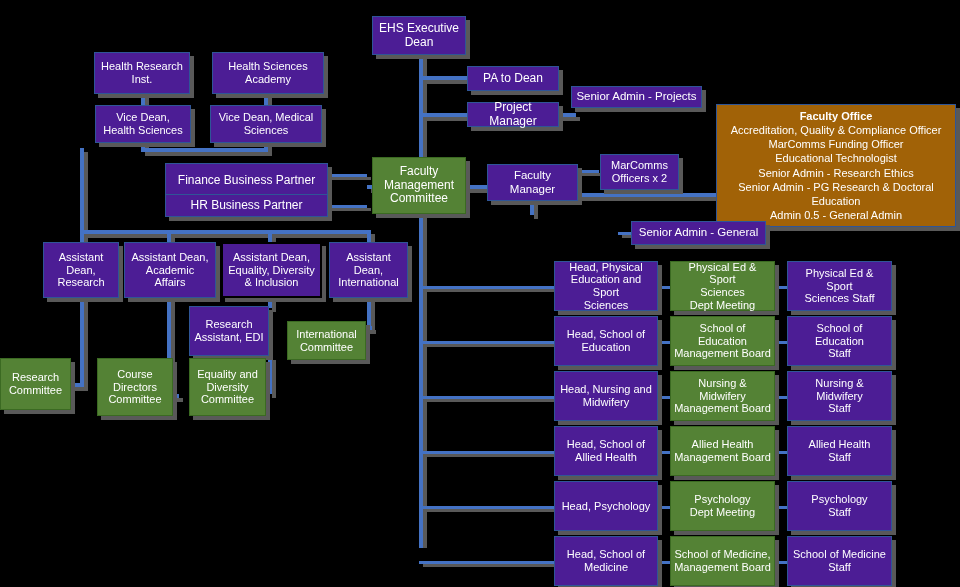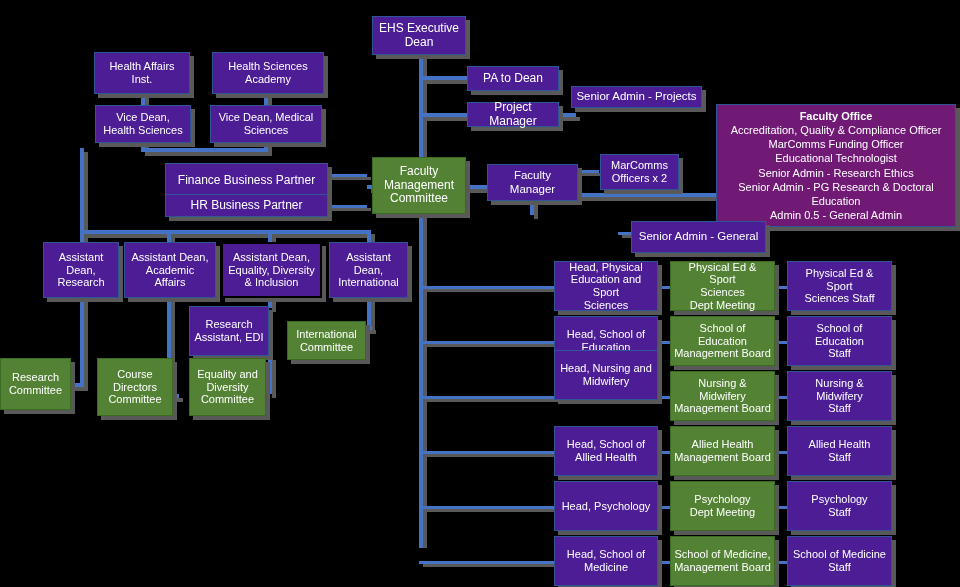--- a/index.html
+++ b/index.html
@@ -52,21 +52,21 @@
   }
   .node.green {
     background: #548235;
     border: 1px solid #3B6A22;
   }
   .node.outlined {
     border: 2px solid #000000;
     box-shadow: 4px 4px 0 0 #595959;
   }
   .node.faculty-office {
-    background: #701a75;
+    background: #a16207;
     border: 1px solid #2F5597;
     flex-direction: column;
     justify-content: center;
     line-height: 1.28;
   }
   .fo-title {
     font-weight: bold;
   }
   .fo-line { display: block; }
 
@@ -193,21 +193,21 @@
 
   <div class="node blue fs12" style="left:372px; top:16px; width:94px; height:39px;">EHS Executive
 Dean</div>
 
   <div class="node blue fs12" style="left:467px; top:102px; width:92px; height:25px;">Project Manager</div>
 
   <div class="node blue fs12" style="left:467px; top:66px; width:92px; height:25px;">PA to Dean</div>
 
   <div class="node blue fs115" style="left:571px; top:86px; width:131px; height:22px;">Senior Admin - Projects</div>
 
-  <div class="node blue fs11" style="left:94px; top:52px; width:96px; height:42px;">Health Affairs
+  <div class="node blue fs11" style="left:94px; top:52px; width:96px; height:42px;">Health Research
 Inst.</div>
 
   <div class="node blue fs11" style="left:212px; top:52px; width:112px; height:42px;">Health Sciences
 Academy</div>
 
   <div class="node blue fs11" style="left:95px; top:105px; width:96px; height:38px;">Vice Dean,
 Health Sciences</div>
 
   <div class="node blue fs11" style="left:210px; top:105px; width:112px; height:38px;">Vice Dean, Medical
 Sciences</div>
@@ -229,21 +229,21 @@
     <span class="fo-title">Faculty Office</span>
     <span class="fo-line">Accreditation, Quality &amp; Compliance Officer</span>
     <span class="fo-line">MarComms Funding Officer</span>
     <span class="fo-line">Educational Technologist</span>
     <span class="fo-line">Senior Admin - Research Ethics</span>
     <span class="fo-line">Senior Admin -  PG Research &amp; Doctoral Education</span>
     <span class="fo-line">Admin 0.5 - General Admin</span>
   </div>
 
 
-  <div class="node blue fs115" style="left:631px; top:221px; width:135px; height:32px;text-align:center;">Senior Admin - General</div>
+  <div class="node blue fs115" style="left:631px; top:221px; width:135px; height:24px;text-align:center;">Senior Admin - General</div>
 
   <div class="node blue fs11" style="left:43px; top:242px; width:76px; height:56px;">Assistant
 Dean,
 Research</div>
 
   <div class="node blue fs11" style="left:124px; top:242px; width:92px; height:56px;">Assistant Dean,
 Academic
 Affairs</div>
 
   <div class="node blue outlined fs11" style="left:221px; top:242px; width:101px; height:56px;">Assistant Dean,
@@ -280,21 +280,21 @@
   <div class="node blue fs11" style="left:787px; top:261px; width:105px; height:50px;">Physical Ed &amp; Sport
 Sciences Staff</div>
 
   <div class="node blue fs11" style="left:554px; top:316px; width:104px; height:50px;">Head, School of
 Education</div>
   <div class="node green fs11" style="left:670px; top:316px; width:105px; height:50px;">School of Education
 Management Board</div>
   <div class="node blue fs11" style="left:787px; top:316px; width:105px; height:50px;">School of Education
 Staff</div>
 
-  <div class="node blue fs11" style="left:554px; top:350px; width:104px; height:50px;">Head, Nursing and
+  <div class="node blue fs11" style="left:554px; top:371px; width:104px; height:50px;">Head, Nursing and
 Midwifery</div>
   <div class="node green fs11" style="left:670px; top:371px; width:105px; height:50px;">Nursing &amp; Midwifery
 Management Board</div>
   <div class="node blue fs11" style="left:787px; top:371px; width:105px; height:50px;">Nursing &amp; Midwifery
 Staff</div>
 
   <div class="node blue fs11" style="left:554px; top:426px; width:104px; height:50px;">Head, School of
 Allied Health</div>
   <div class="node green fs11" style="left:670px; top:426px; width:105px; height:50px;">Allied Health
 Management Board</div>

